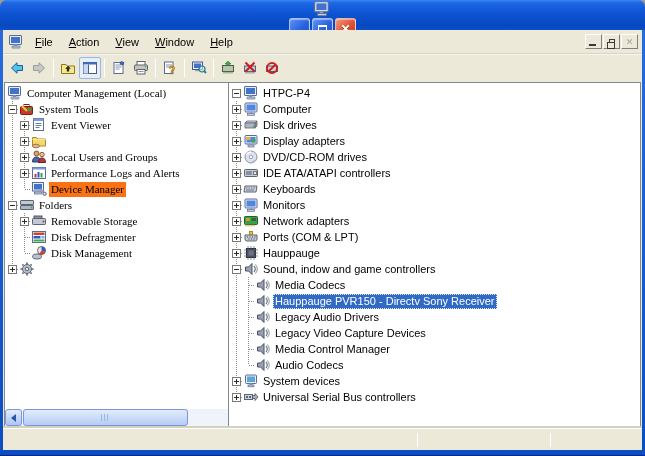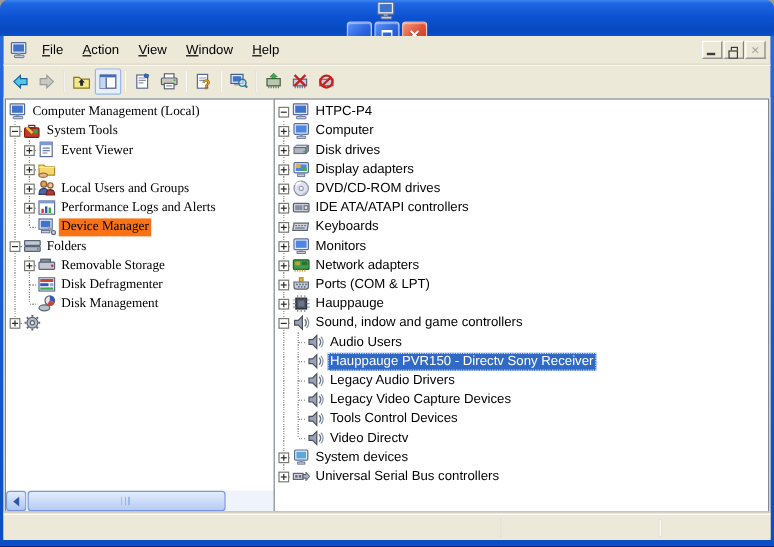--- a/index.html
+++ b/index.html
@@ -644,21 +644,21 @@
             <div class="tree-row">
               <span class="cell guide"></span>
               <span class="cell connector lines cont"></span>
               <span class="tree-icon">
                 <svg width="16" height="16" viewBox="0 0 16 16" xmlns="http://www.w3.org/2000/svg">
                   <path d="M2.5 6 H5.5 L9 2.5 V13.5 L5.5 10 H2.5 Z" fill="#9AA2B4" stroke="#4A5060"></path>
                   <path d="M11 5 Q13.5 8 11 11" fill="none" stroke="#6A7488" stroke-width="1.2"></path>
                   <path d="M12.5 3.5 Q16 8 12.5 12.5" fill="none" stroke="#8A93A4" stroke-width="1"></path>
                 </svg>
               </span>
-              <span class="tree-label ">Audio Users</span>
+              <span class="tree-label ">Media Codecs</span>
             </div>
             <div class="tree-row">
               <span class="cell guide"></span>
               <span class="cell connector lines cont"></span>
               <span class="tree-icon">
                 <svg width="16" height="16" viewBox="0 0 16 16" xmlns="http://www.w3.org/2000/svg">
                   <path d="M2.5 6 H5.5 L9 2.5 V13.5 L5.5 10 H2.5 Z" fill="#9AA2B4" stroke="#4A5060"></path>
                   <path d="M11 5 Q13.5 8 11 11" fill="none" stroke="#6A7488" stroke-width="1.2"></path>
                   <path d="M12.5 3.5 Q16 8 12.5 12.5" fill="none" stroke="#8A93A4" stroke-width="1"></path>
                 </svg>
@@ -692,33 +692,33 @@
             <div class="tree-row">
               <span class="cell guide"></span>
               <span class="cell connector lines cont"></span>
               <span class="tree-icon">
                 <svg width="16" height="16" viewBox="0 0 16 16" xmlns="http://www.w3.org/2000/svg">
                   <path d="M2.5 6 H5.5 L9 2.5 V13.5 L5.5 10 H2.5 Z" fill="#9AA2B4" stroke="#4A5060"></path>
                   <path d="M11 5 Q13.5 8 11 11" fill="none" stroke="#6A7488" stroke-width="1.2"></path>
                   <path d="M12.5 3.5 Q16 8 12.5 12.5" fill="none" stroke="#8A93A4" stroke-width="1"></path>
                 </svg>
               </span>
-              <span class="tree-label ">Tools Control Devices</span>
+              <span class="tree-label ">Media Control Manager</span>
             </div>
             <div class="tree-row">
               <span class="cell guide"></span>
               <span class="cell connector lines"></span>
               <span class="tree-icon">
                 <svg width="16" height="16" viewBox="0 0 16 16" xmlns="http://www.w3.org/2000/svg">
                   <path d="M2.5 6 H5.5 L9 2.5 V13.5 L5.5 10 H2.5 Z" fill="#9AA2B4" stroke="#4A5060"></path>
                   <path d="M11 5 Q13.5 8 11 11" fill="none" stroke="#6A7488" stroke-width="1.2"></path>
                   <path d="M12.5 3.5 Q16 8 12.5 12.5" fill="none" stroke="#8A93A4" stroke-width="1"></path>
                 </svg>
               </span>
-              <span class="tree-label ">Video Directv</span>
+              <span class="tree-label ">Audio Codecs</span>
             </div>
             <div class="tree-row">
               <span class="cell connector lines cont">
                 <span class="expander plus"></span>
               </span>
               <span class="tree-icon">
                 <svg width="16" height="16" viewBox="0 0 16 16" xmlns="http://www.w3.org/2000/svg">
                   <rect x="2.5" y="2" width="11" height="8.5" rx="1" fill="#E8EDF8" stroke="#5A6B94"></rect>
                   <rect x="4" y="3.5" width="8" height="5.5" fill="#58A8D8"></rect>
                   <rect x="6.5" y="10.5" width="3" height="1.5" fill="#9AA4B8"></rect>

